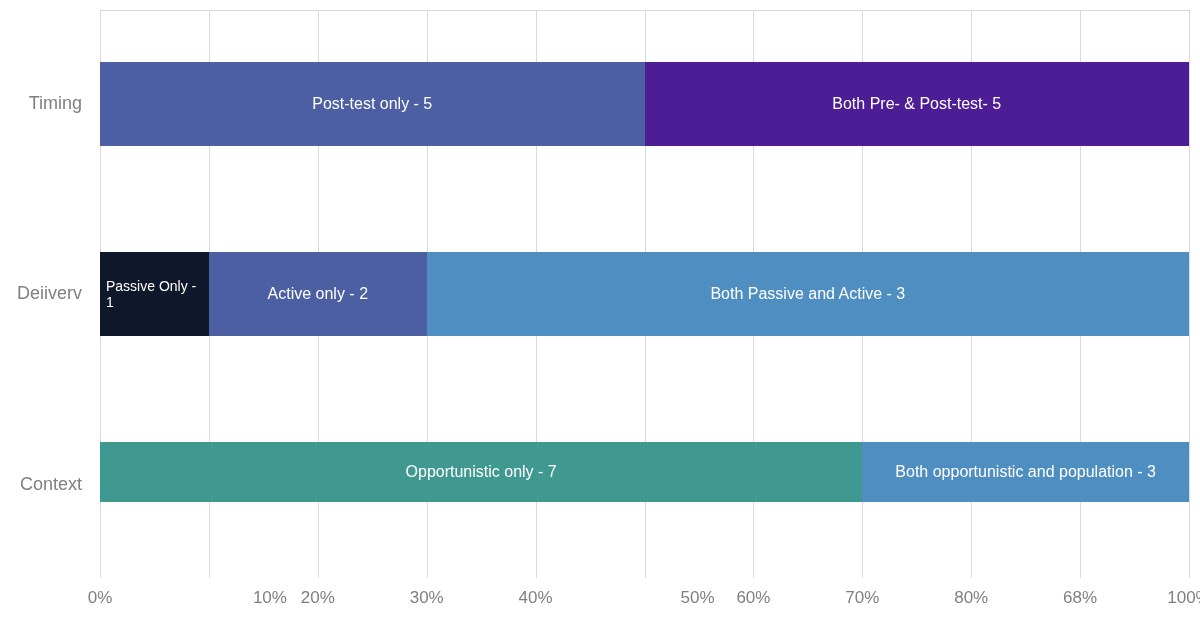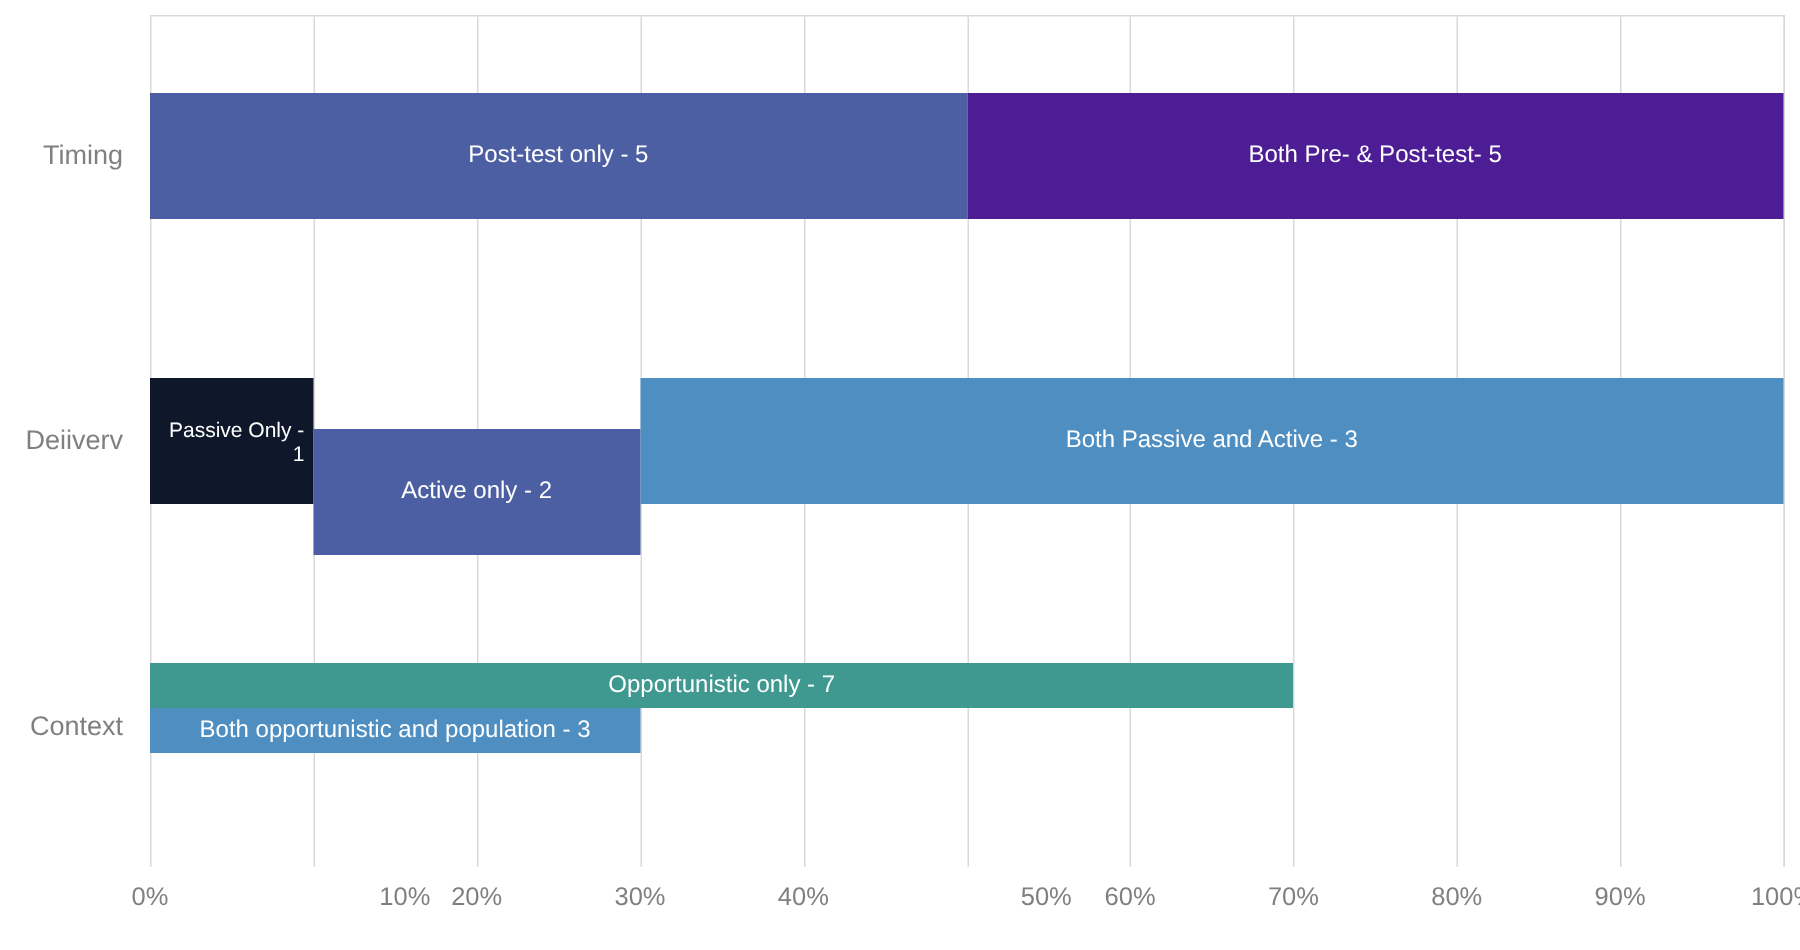--- a/index.html
+++ b/index.html
@@ -64,21 +64,21 @@
     height: 84px; 
     display: flex;
   }
   .seg {
     height: 100%;
     display: flex;
     align-items: center;
     justify-content: center;
     color: #ffffff;
     font-size: 16px;
-    text-align: right;
+    text-align: left;
     padding: 0 6px;
     box-sizing: border-box;
     line-height: 1.15;
   }
 </style>
 </head>
 <body>
 
 <div class="chart-outer">
   <div class="y-axis-labels">
@@ -99,30 +99,30 @@
       <div class="x-tick" style="left: 40%; margin-top: 12px;">40%</div>
       <div class="grid-line" style="left: 50%;"></div>
       <div class="x-tick" style="left: 50%; margin-left: 28px;">50%</div>
       <div class="grid-line" style="left: 60%;"></div>
       <div class="x-tick" style="left: 60%;">60%</div>
       <div class="grid-line" style="left: 70%;"></div>
       <div class="x-tick" style="left: 70%;">70%</div>
       <div class="grid-line" style="left: 80%;"></div>
       <div class="x-tick" style="left: 80%;">80%</div>
       <div class="grid-line" style="left: 90%;"></div>
-      <div class="x-tick" style="left: 90%;">90%</div>
+      <div class="x-tick" style="left: 90%;">68%</div>
       <div class="grid-line" style="left: 100%;"></div>
       <div class="x-tick" style="left: 100%;">100%</div>
       <div class="bar-row" style="top: 9%; height: 84px;">
         <div class="seg" style="width: 50%; background: rgb(77, 95, 163);">Post-test only - 5</div>
         <div class="seg" style="width: 50%; background: #4c1d95;">Both Pre- &amp; Post-test- 5</div>
       </div>
       <div class="bar-row" style="top: 42.5%; height: 84px;">
         <div class="seg" style="width: 10%; background: #0f172a; font-size: 14px;">Passive Only - 1</div>
-        <div class="seg" style="width: 20%; background: rgb(77, 95, 163); margin-top: 34px;">Active only - 2</div>
+        <div class="seg" style="width: 20%; background: rgb(77, 95, 163);">Active only - 2</div>
         <div class="seg" style="width: 70%; background: rgb(79, 142, 192);">Both Passive and Active - 3</div>
       </div>
-      <div class="bar-row" style="top: 76%; height: 60px; flex-direction: column;">
+      <div class="bar-row" style="top: 76%; height: 60px;">
         <div class="seg" style="width: 70%; background: rgb(63, 153, 145);">Opportunistic only - 7</div>
         <div class="seg" style="width: 30%; background: rgb(79, 142, 192);">Both opportunistic and population - 3</div>
       </div>
     </div>
 </div>
 
 </body></html>

